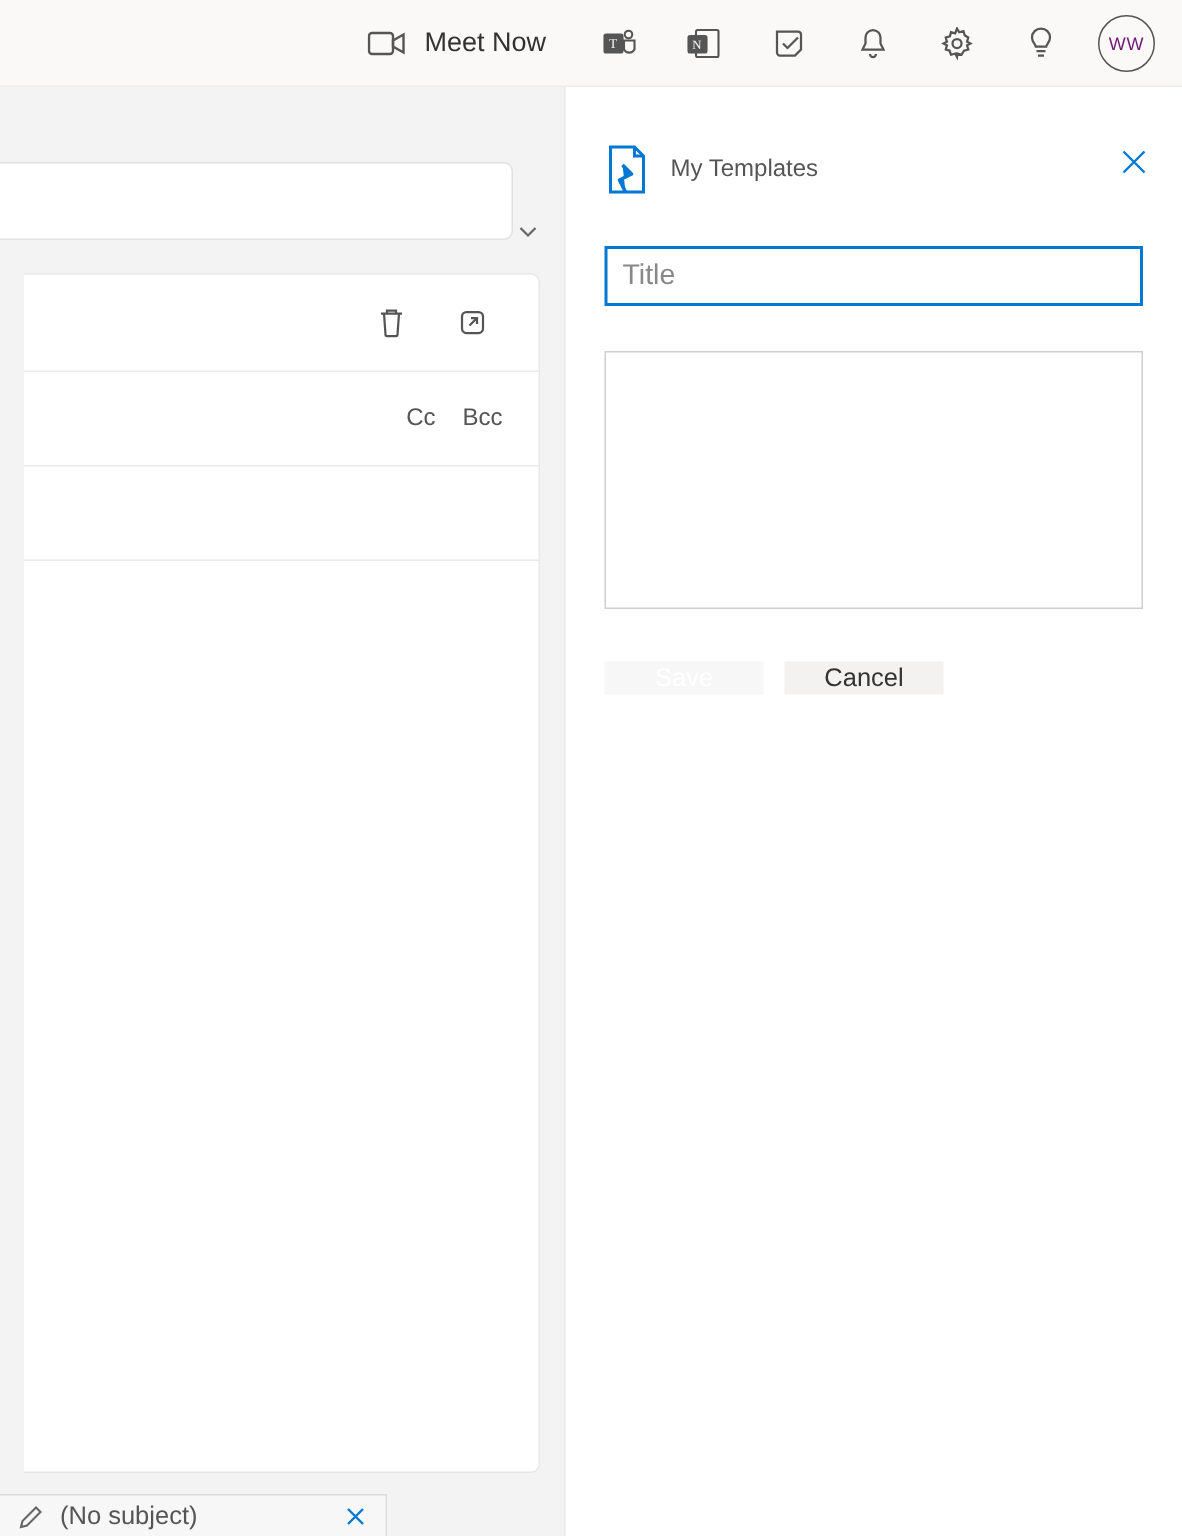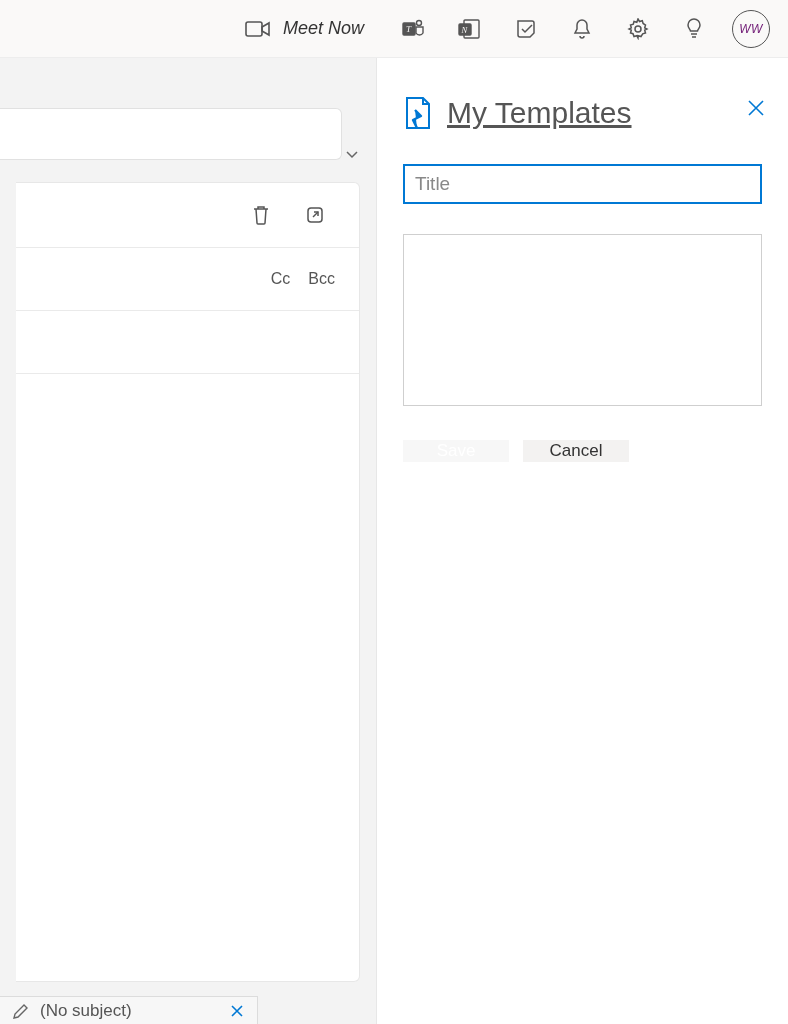--- a/index.html
+++ b/index.html
@@ -7,21 +7,20 @@
 
   
   .topbar {
     height: 58px;
     background: #faf9f8;
     display: flex;
     align-items: center;
     justify-content: flex-end;
     padding: 0 8px;
     border-bottom: 1px solid #ededed;
-    font-style: italic;
   }
   .meet-now {
     display: flex;
     align-items: center;
     gap: 12px;
     color: #333;
     font-size: 18px;
     margin-right: 22px;
     cursor: pointer;
   }
@@ -121,24 +120,23 @@
     padding: 38px 26px 0 26px;
   }
   .panel-header {
     display: flex;
     align-items: center;
     gap: 14px;
     margin-bottom: 34px;
     position: relative;
   }
   .panel-title {
-    font-size: 30px;
+    font-size: 16px;
     font-weight: 400;
     color: #555;
-    text-decoration: underline;
   }
   .panel-close {
     position: absolute;
     right: -4px;
     top: 2px;
     color: #0078d4;
     cursor: pointer;
   }
   .title-input {
     width: 100%;

